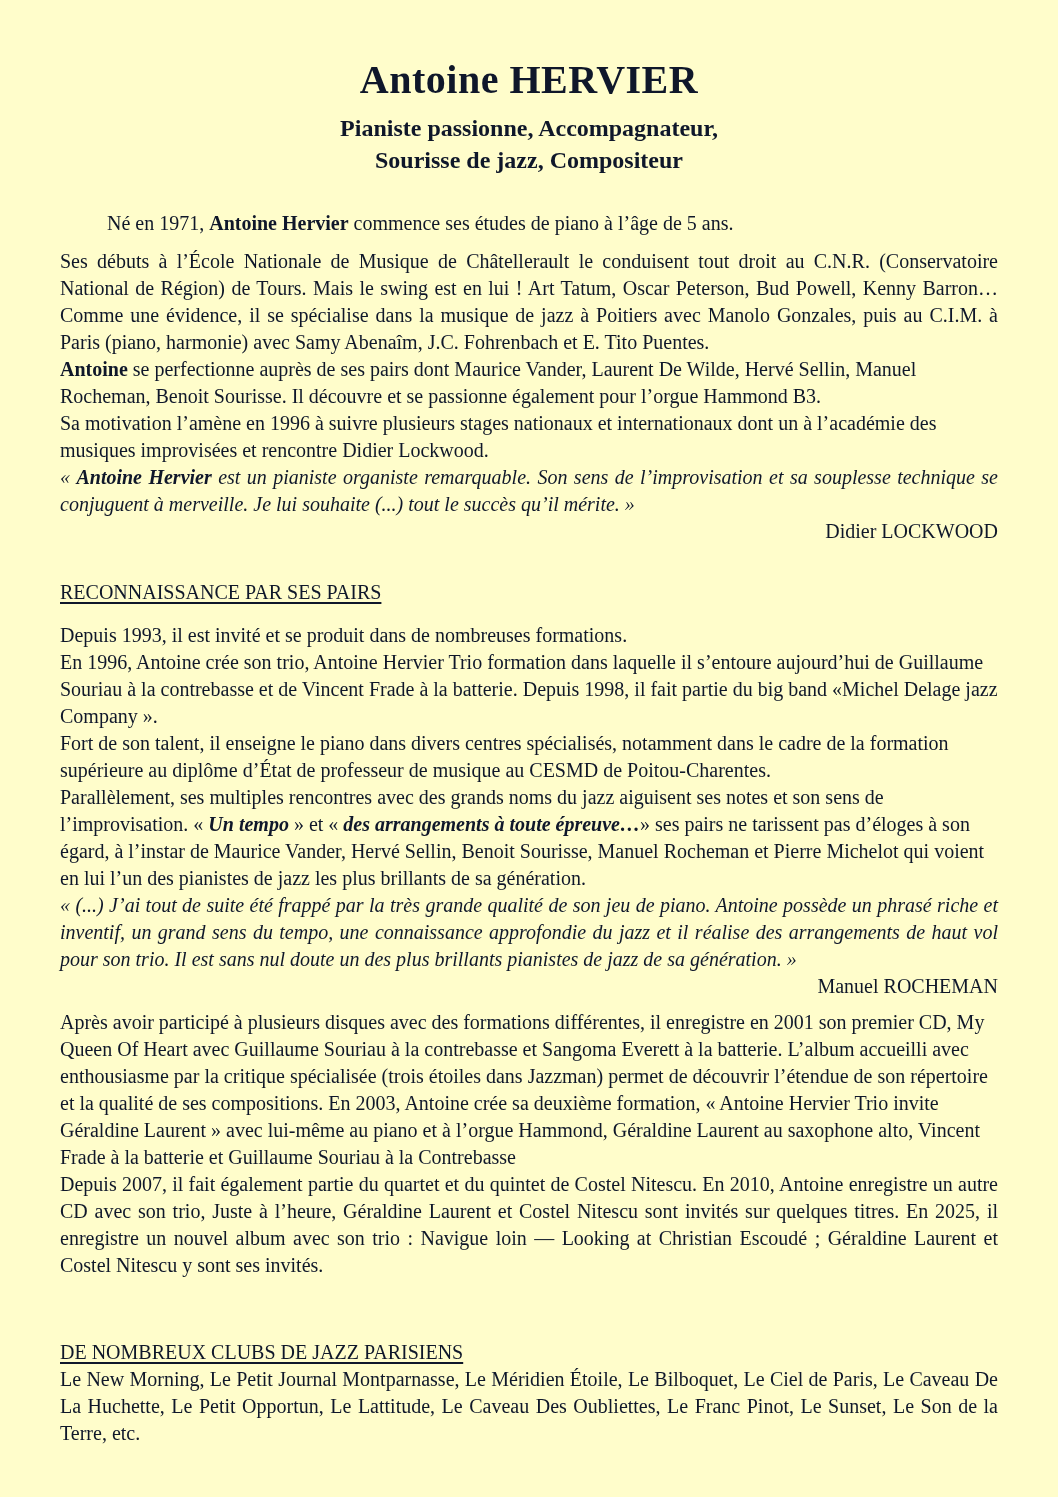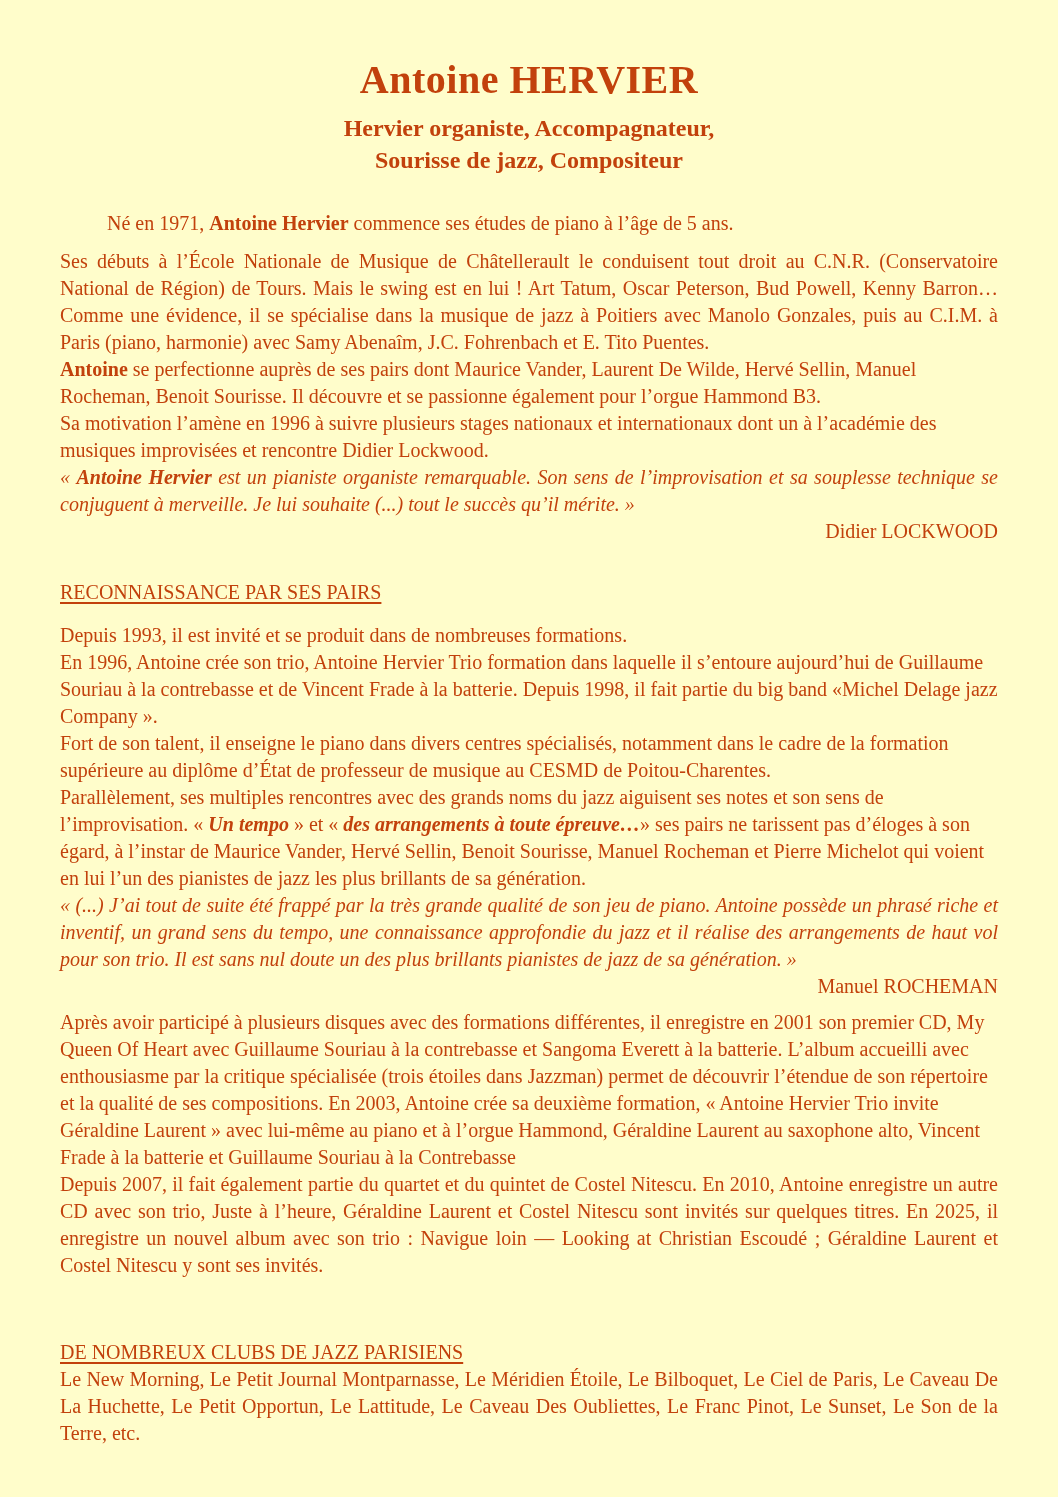--- a/index.html
+++ b/index.html
@@ -13,21 +13,21 @@
     overflow: hidden;
   }
   .page {
     box-sizing: border-box;
     width: 1058px;
     height: 1497px;
     padding: 56px 60px 40px 60px;
     font-family: "Liberation Serif", "DejaVu Serif", serif;
     font-size: 20px;
     line-height: 27px;
-    color: #c2410c;
+    color: #0f172a;
   }
   .title {
     margin: 0;
     text-align: center;
     font-size: 40px;
     line-height: 48px;
     font-weight: bold;
     letter-spacing: 0.5px;
   }
   .subtitle {
@@ -62,21 +62,21 @@
   i.run { font-style: italic; font-weight: bold; }
 </style>
 </head>
 <body>
 
 <div class="page">
 
   <h1 class="title">Antoine HERVIER</h1>
 
   <div class="subtitle">
-    <div>Hervier organiste, Accompagnateur,</div>
+    <div>Pianiste passionne, Accompagnateur,</div>
     <div>Sourisse de jazz, Compositeur</div>
   </div>
 
   <p class="intro-first"><span>Né en 1971, </span><b class="run">Antoine Hervier</b><span> commence ses études de piano à l’âge de 5 ans.</span></p>
 
   <p class="mt10 justify">Ses débuts à l’École Nationale de Musique de Châtellerault le conduisent tout droit au C.N.R. (Conservatoire National de Région) de Tours. Mais le swing est en lui ! Art Tatum, Oscar Peterson, Bud Powell, Kenny Barron… Comme une évidence, il se spécialise dans la musique de jazz à Poitiers avec Manolo Gonzales, puis au C.I.M. à Paris (piano, harmonie) avec Samy Abenaîm, J.C. Fohrenbach et E. Tito Puentes.</p>
 
   <p><b class="run">Antoine</b><span> se perfectionne auprès de ses pairs dont Maurice Vander, Laurent De Wilde, Hervé Sellin, Manuel Rocheman, Benoit Sourisse. Il découvre et se passionne également pour l’orgue Hammond B3.</span></p>
 
   <p>Sa motivation l’amène en 1996 à suivre plusieurs stages nationaux et internationaux dont un à l’académie des musiques improvisées et rencontre Didier Lockwood.</p>

